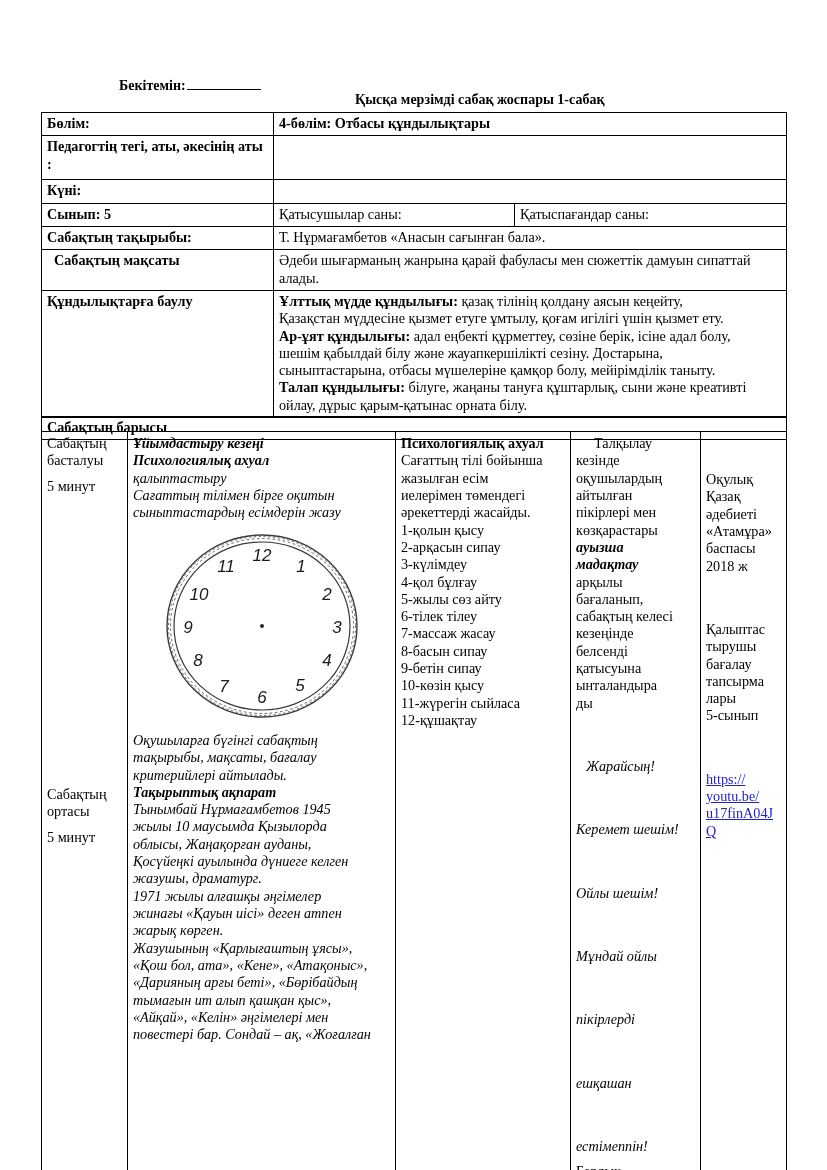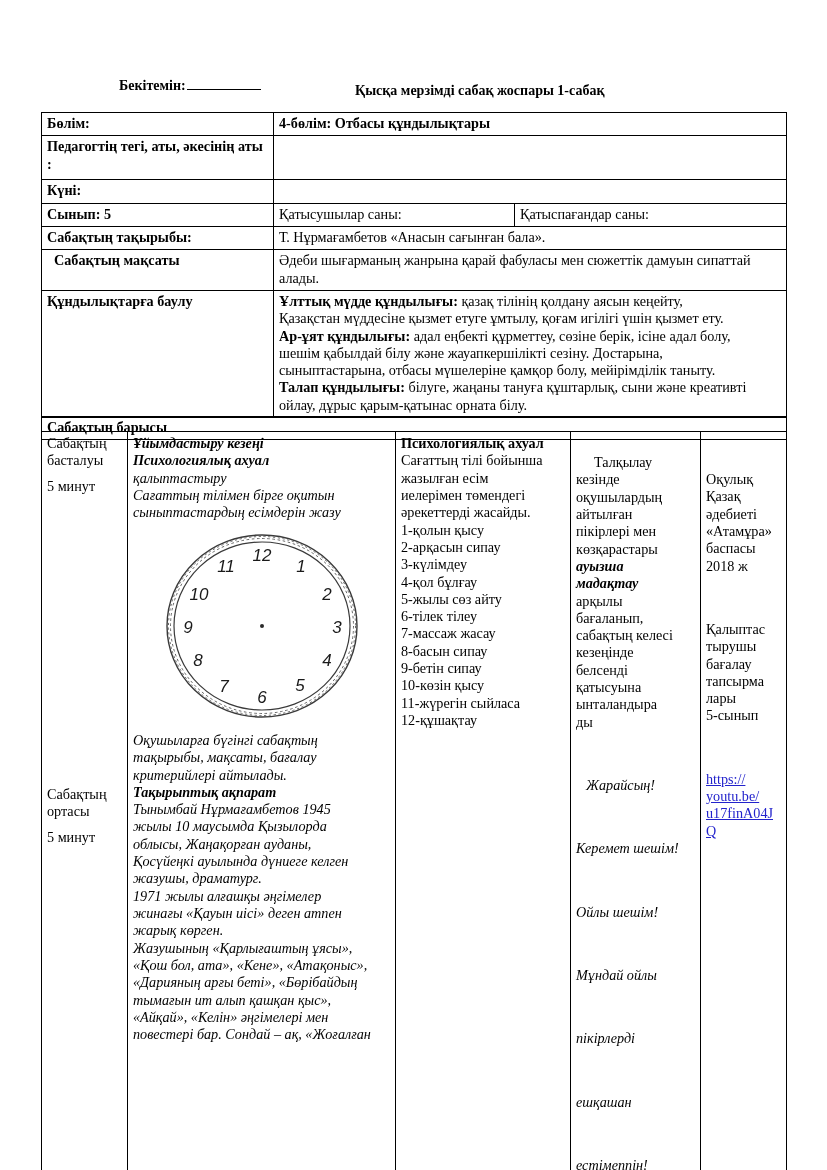--- a/index.html
+++ b/index.html
@@ -42,21 +42,21 @@
     display: inline-block;
     border-bottom: 1.6px solid #000;
     width: 74px;
     vertical-align: baseline;
     margin-left: 1px;
     height: 13px;
   }
   .doc-header .title-main {
     position: absolute;
     left: 314px;
-    top: 7px;
+    top: 16px;
   }
 
   
   table.grid {
     position: absolute;
     left: 41px;
     border-collapse: collapse;
     table-layout: fixed;
     width: 745px;
   }
@@ -98,21 +98,21 @@
   .cell-teacher { font-size: 14.3px; line-height: 1.29; font-style: italic; }
   .cell-student { font-size: 14.1px; line-height: 1.30; }
   .cell-assess  { font-size: 14.1px; line-height: 1.32; }
   .cell-res     { font-size: 14.1px; line-height: 1.30; }
 
   .line { display: block; }
   .spacer { display: block; height: 14px; }
   .spacer-sm { display: block; height: 8px; }
   .spacer-lg { display: block; height: 36px; }
 
-  .center-txt { text-align: center; margin-top: 19px; }
+  .center-txt { text-align: center; }
 
   a.link {
     color: #2222cc;
     text-decoration: underline;
     word-break: break-all;
   }
 
   
   .clock-wrap {
     display: block;

